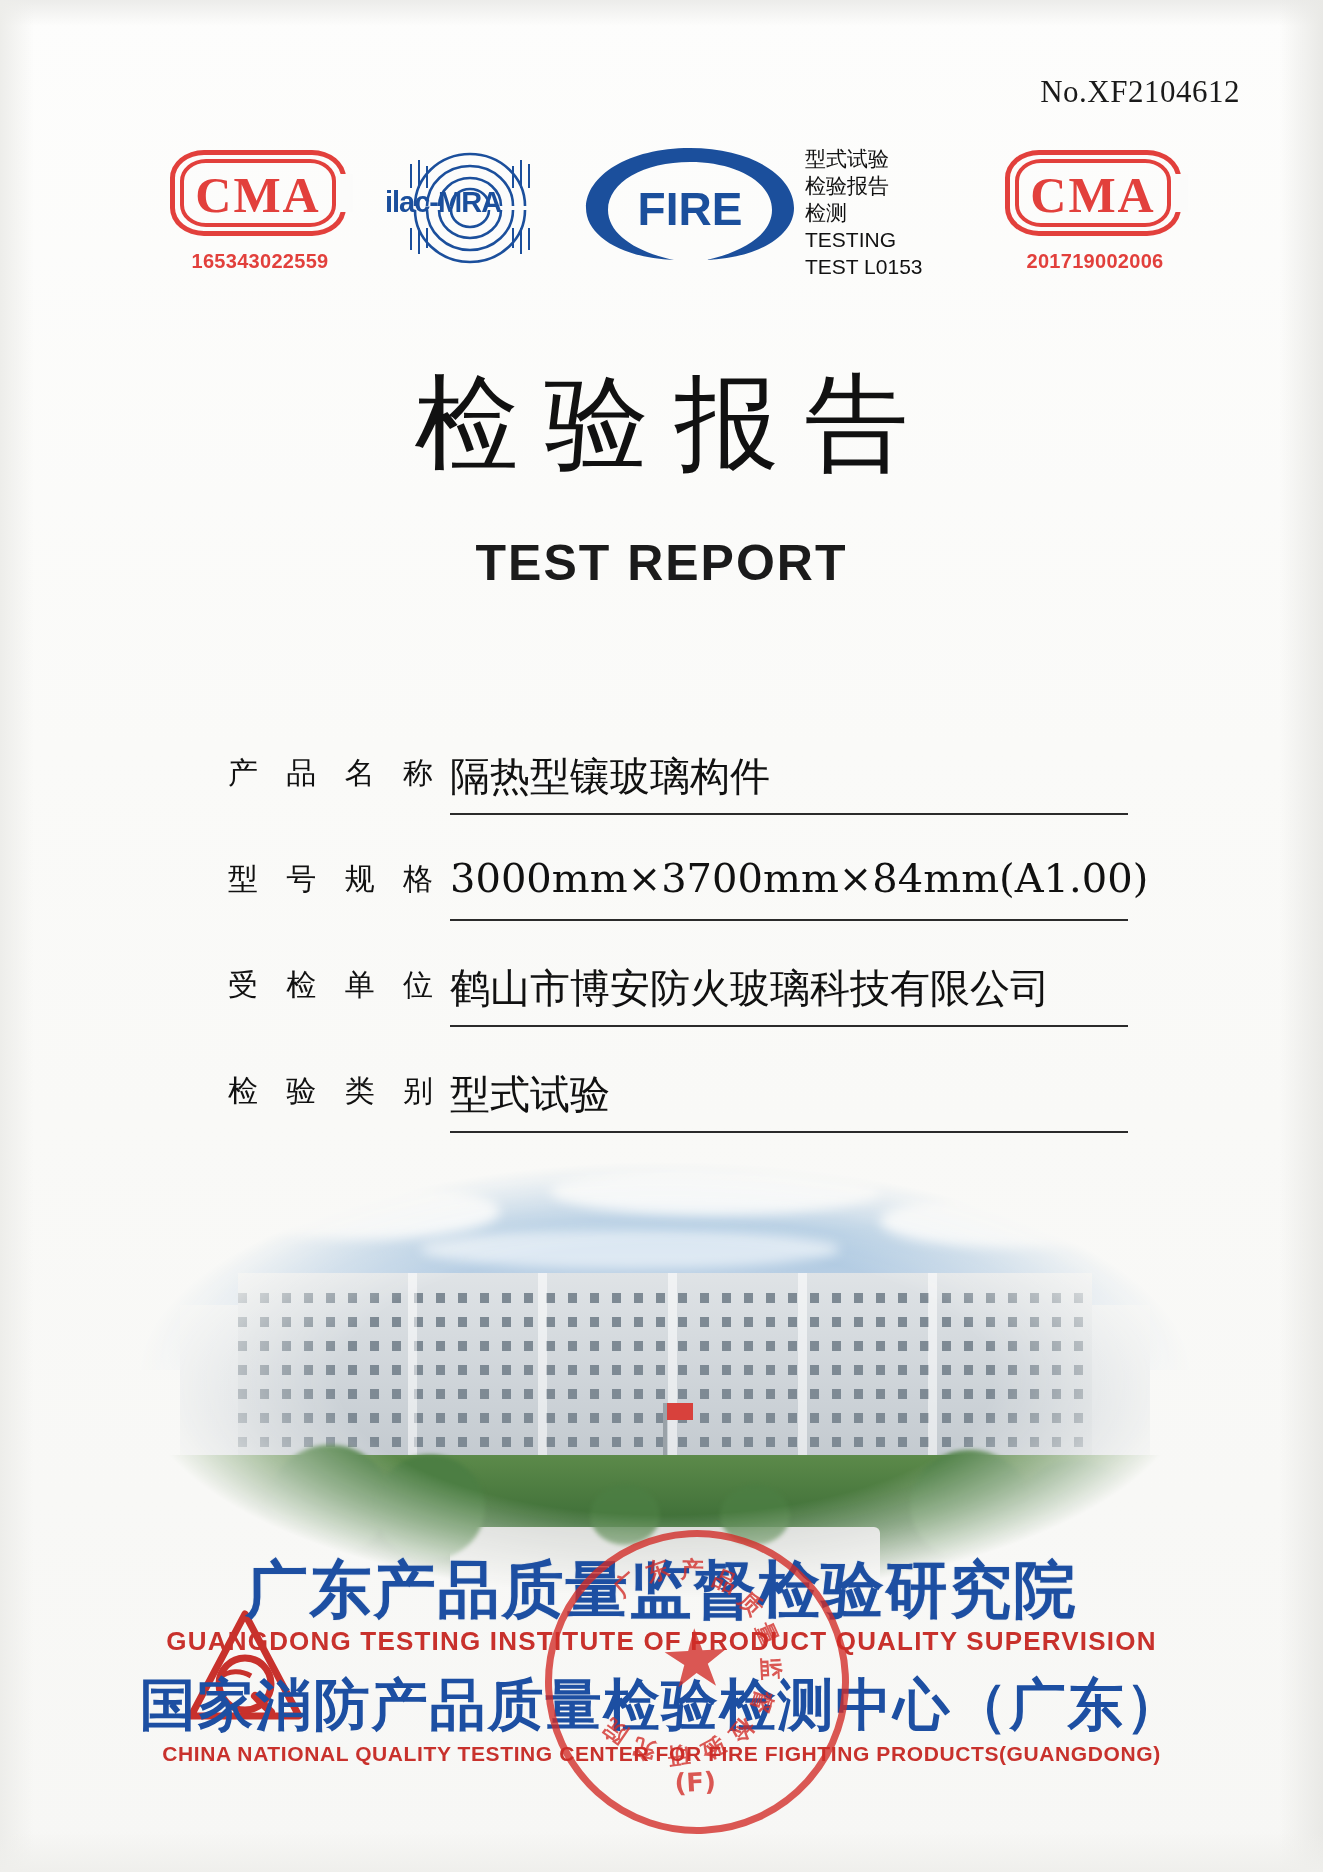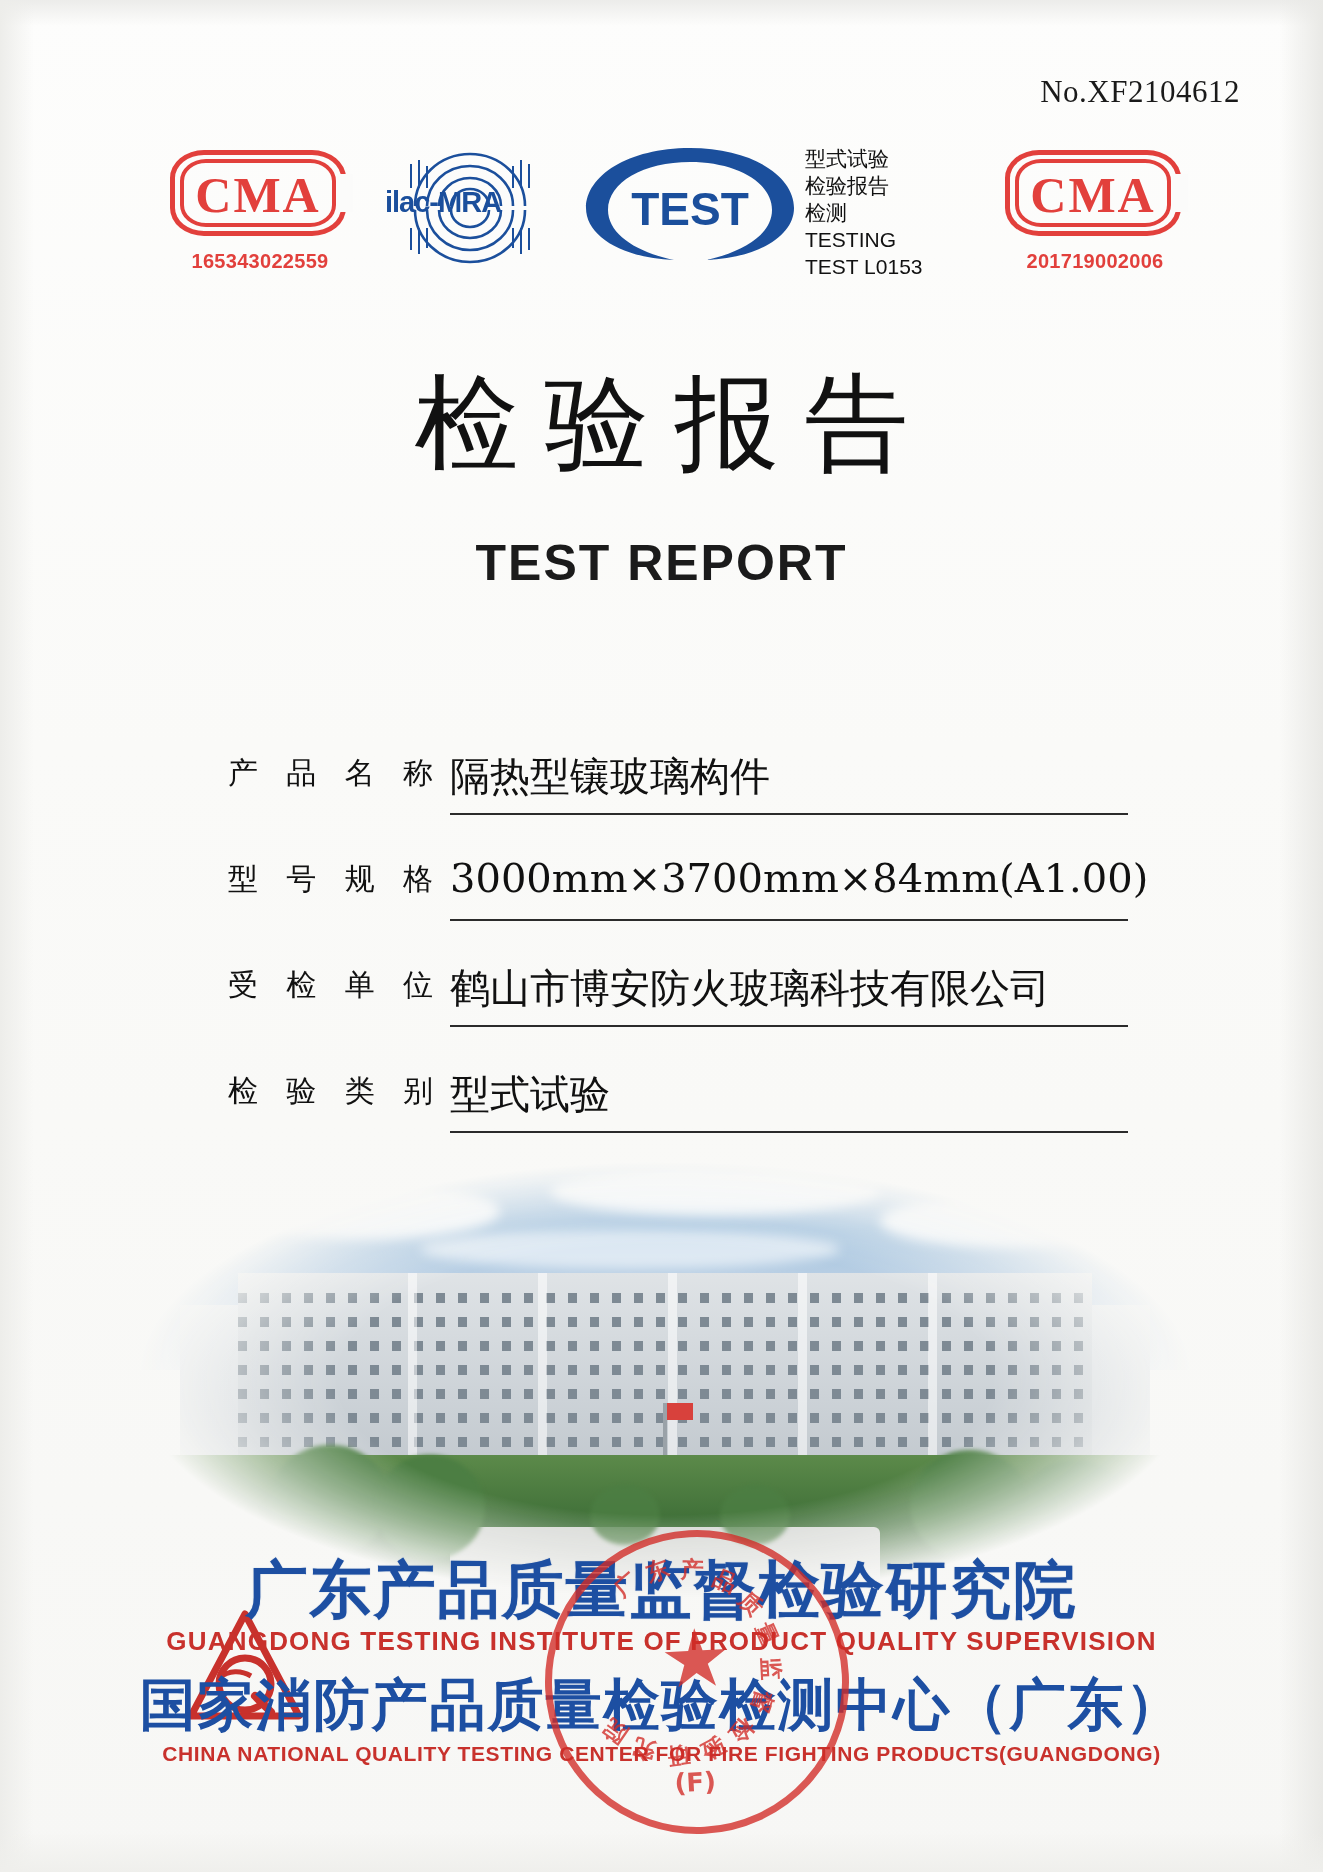--- a/index.html
+++ b/index.html
@@ -245,21 +245,21 @@
         </g>
       </svg>
       <div class="txt">ilac-MRA</div>
     </div>
 
     <div class="cnas">
       <svg class="cnas-lines" width="240" height="128" viewBox="0 0 240 128">
         <path d="M120 8 C58 8 16 36 16 68 C16 96 52 118 104 120 C66 112 38 94 38 70 C38 42 74 22 120 22 Z" fill="#1b4f9c"></path>
         <path d="M120 8 C182 8 224 36 224 68 C224 96 188 118 136 120 C174 112 202 94 202 70 C202 42 166 22 120 22 Z" fill="#1b4f9c"></path>
       </svg>
-      <div class="txt">TEST</div>
+      <div class="txt">FIRE</div>
     </div>
 
     <div class="cnas-text-block">
       <div>型式试验</div>
       <div>检验报告</div>
       <div>检测</div>
       <div>TESTING</div>
       <div>TEST L0153</div>
     </div>
 

